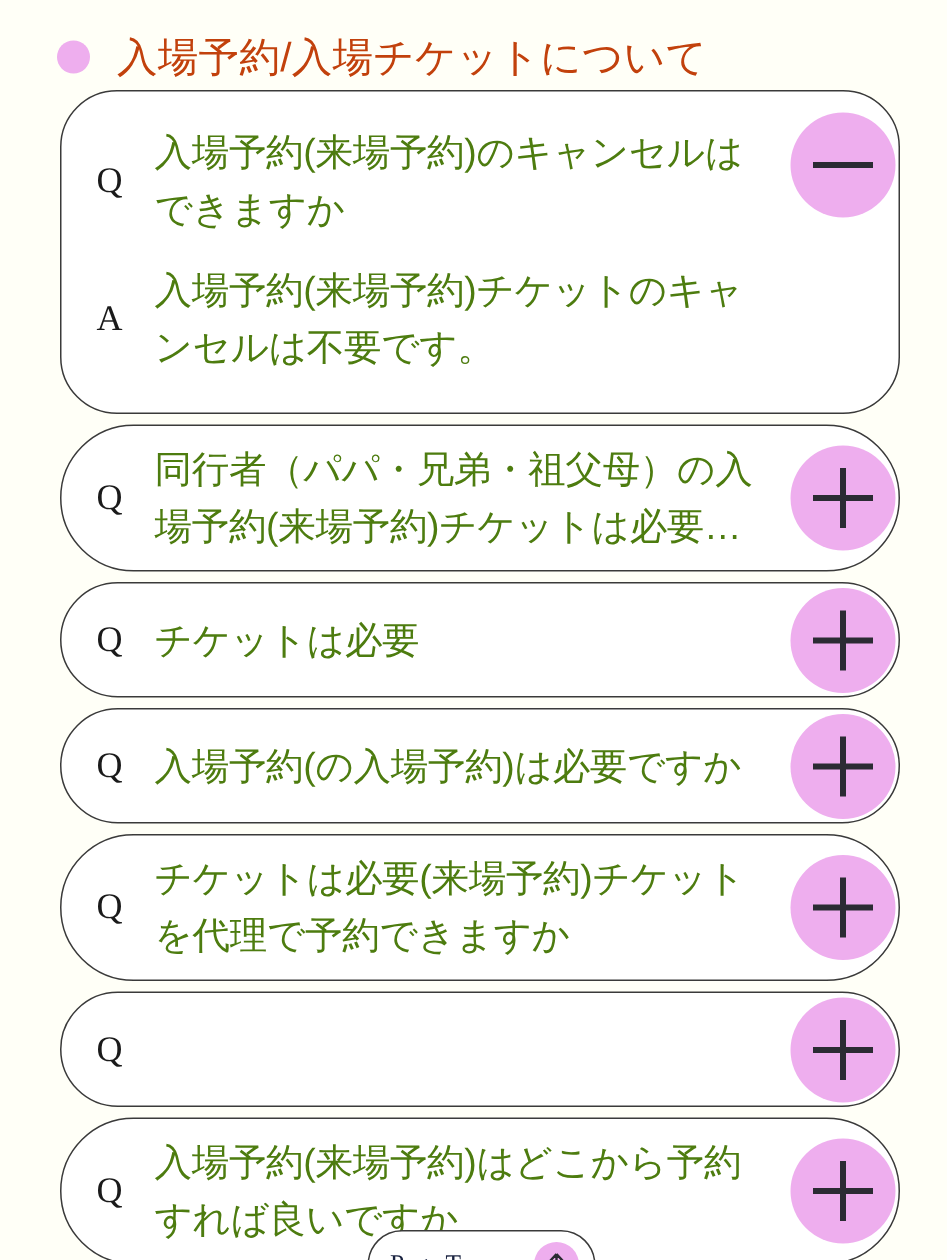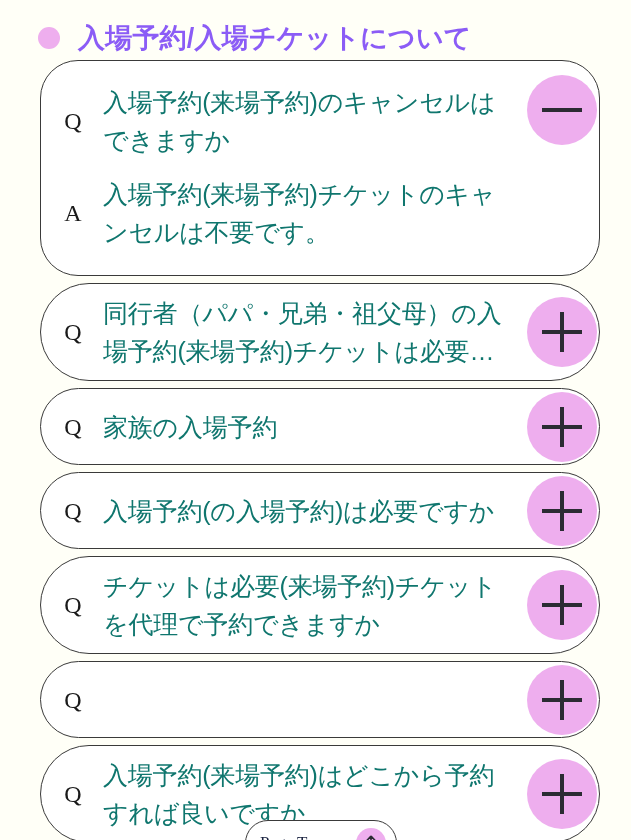--- a/index.html
+++ b/index.html
@@ -26,22 +26,22 @@
   .section-bullet {
     width: 22px;
     height: 22px;
     border-radius: 50%;
     background: #eeaeee;
     flex: 0 0 auto;
     margin-right: 18px;
   }
   .section-title {
     font-size: 27px;
-    font-weight: bold;
-    color: #8b5cf6;
+    font-weight: normal;
+    color: #c2410c;
     letter-spacing: 0.2px;
     white-space: nowrap;
     line-height: 1;
   }
 
   
   .faq-list {
     margin-top: 12px;
     padding: 0 31px 0 40px;
     display: flex;
@@ -86,21 +86,21 @@
     font-size: 24px;
     color: #1a1a1a;
     line-height: 1;
     padding-left: 2px;
   }
 
   .qa-text {
     flex: 1 1 auto;
     font-size: 25px;
     line-height: 1.52;
-    color: #0f766e;
+    color: #4d7c0f;
     padding-right: 84px;
     letter-spacing: -0.2px;
   }
   .faq-card.open .qa-text { padding-right: 88px; }
   .a-row .qa-text { padding-right: 40px; }
 
   
   .toggle {
     position: absolute;
     right: 2px;
@@ -193,21 +193,21 @@
         <span class="qa-text">同行者（パパ・兄弟・祖父母）の入場予約(来場予約)チケットは必要…</span>
       </div>
       <span class="toggle">
         <span class="bar-h"></span>
         <span class="bar-v"></span>
       </span>
     </div>
     <div class="faq-card">
       <div class="qa-row q-row">
         <span class="qa-label">Q</span>
-        <span class="qa-text">家族の入場予約</span>
+        <span class="qa-text">チケットは必要</span>
       </div>
       <span class="toggle">
         <span class="bar-h"></span>
         <span class="bar-v"></span>
       </span>
     </div>
     <div class="faq-card">
       <div class="qa-row q-row">
         <span class="qa-label">Q</span>
         <span class="qa-text">入場予約(の入場予約)は必要ですか</span>

